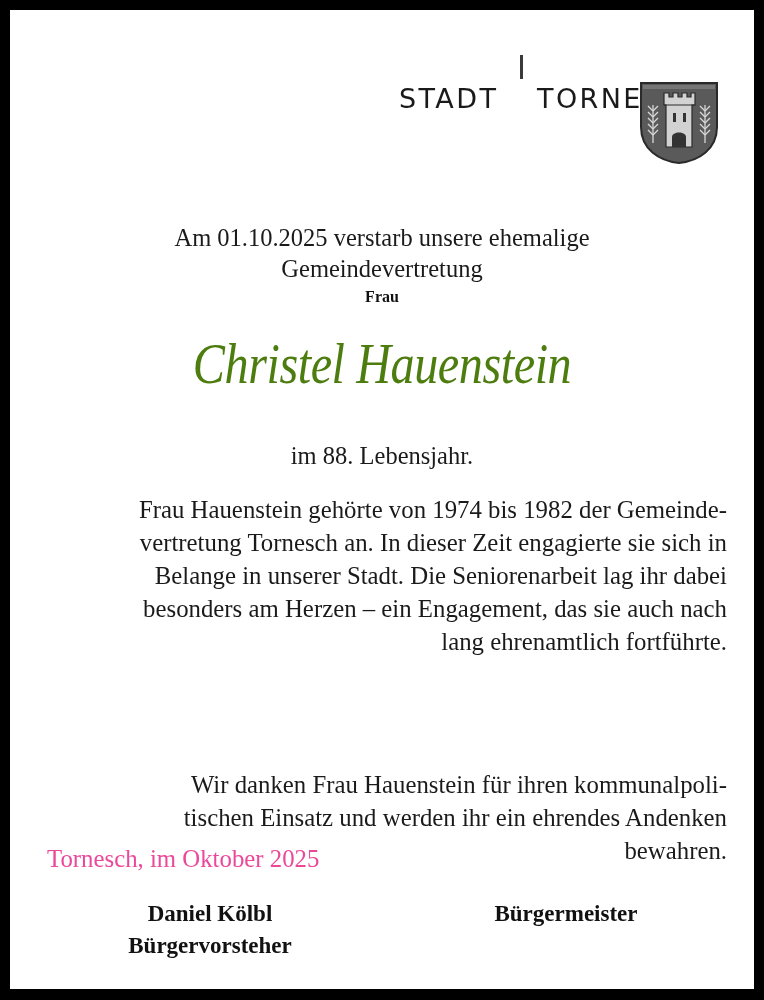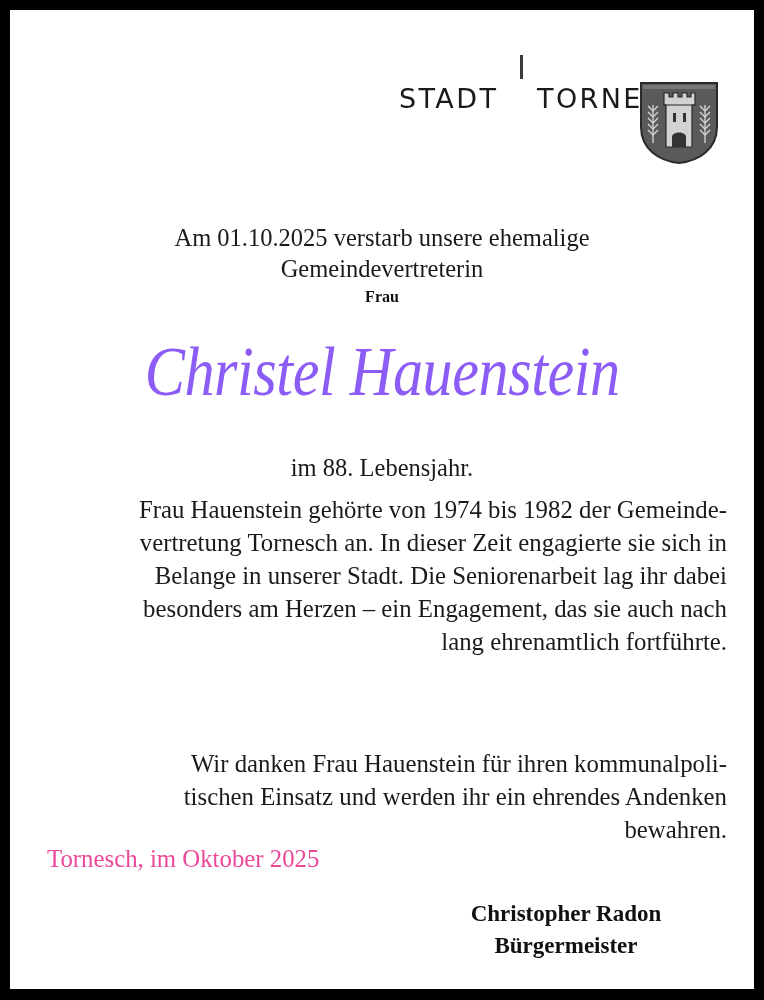--- a/index.html
+++ b/index.html
@@ -19,33 +19,33 @@
   .logo-stadt { left: 389px; }
   .logo-tornesch { left: 527px; }
   .logo-sep { position: absolute; left: 510px; top: 45px; width: 3px; height: 24px; background: #3a3a3a; }
   .crest { position: absolute; left: 629px; top: 71px; width: 80px; height: 84px; }
 
   .center { position: absolute; left: 0; width: 744px; text-align: center; white-space: nowrap; }
   .title { top: 162px; font-size: 22px; font-weight: bold; }
   .intro { top: 212px; font-size: 24.5px; line-height: 31px; color: #1a1a1a; }
   .frau { top: 278px; font-size: 16px; font-weight: bold; }
   .name {
-    top: 322px; font-size: 70px; font-style: italic; font-weight: normal;
-    color: #8b5cf6; letter-spacing: -0.5px;
+    top: 322px; font-size: 56px; font-style: italic; font-weight: normal;
+    color: #4d7c0f; letter-spacing: -0.5px;
   }
   .name span { display: inline-block; transform: scaleX(0.86); transform-origin: center; }
-  .age { top: 444px; font-size: 24.5px; color: #1a1a1a; }
+  .age { top: 432px; font-size: 24.5px; color: #1a1a1a; }
 
   .para {
     position: absolute; left: 37px; width: 680px;
     font-size: 24.8px; line-height: 33px; color: #1a1a1a;
   }
   .para div { white-space: nowrap; text-align: right; }
   .p1 { top: 483px; }
-  .p2 { top: 737px; }
+  .p2 { top: 758px; }
   .place { position: absolute; left: 37px; top: 835px; font-size: 24.8px; color: #ec4899; white-space: nowrap; }
 
   .sig { position: absolute; top: 888px; width: 320px; text-align: center; font-size: 23px; font-weight: bold; line-height: 32px; color: #111; }
   .sig-left { left: 40px; }
   .sig-right { left: 396px; }
 </style>
 </head>
 <body>
 
 <div class="page">
@@ -70,21 +70,21 @@
       <path d="M14,30 l5,-5 M14,36 l5,-5 M14,42 l5,-5 M14,48 l5,-5 M14,54 l5,-5"></path>
       <line x1="66" y1="24" x2="66" y2="62"></line>
       <path d="M66,30 l-5,-5 M66,36 l-5,-5 M66,42 l-5,-5 M66,48 l-5,-5 M66,54 l-5,-5"></path>
       <path d="M66,30 l5,-5 M66,36 l5,-5 M66,42 l5,-5 M66,48 l5,-5 M66,54 l5,-5"></path>
     </g>
   </svg>
 
 
   <div class="center intro">
     <div>Am 01.10.2025 verstarb unsere ehemalige</div>
-    <div>Gemeindevertreterin</div>
+    <div>Gemeindevertretung</div>
   </div>
 
   <div class="center frau">Frau</div>
 
   <div class="center name">
     <span>Christel Hauenstein</span>
   </div>
 
   <div class="center age">im 88. Lebensjahr.</div>
 
@@ -97,18 +97,21 @@
   </div>
 
   <div class="para p2">
     <div>Wir danken Frau Hauenstein für ihren kommunalpoli-</div>
     <div>tischen Einsatz und werden ihr ein ehrendes Andenken</div>
     <div>bewahren.</div>
   </div>
 
   <div class="place">Tornesch, im Oktober 2025</div>
 
+  <div class="sig sig-left">
+    <div>Daniel Kölbl</div>
+    <div>Bürgervorsteher</div>
+  </div>
   <div class="sig sig-right">
-    <div>Christopher Radon</div>
     <div>Bürgermeister</div>
   </div>
 
 </div>
 
 </body></html>

